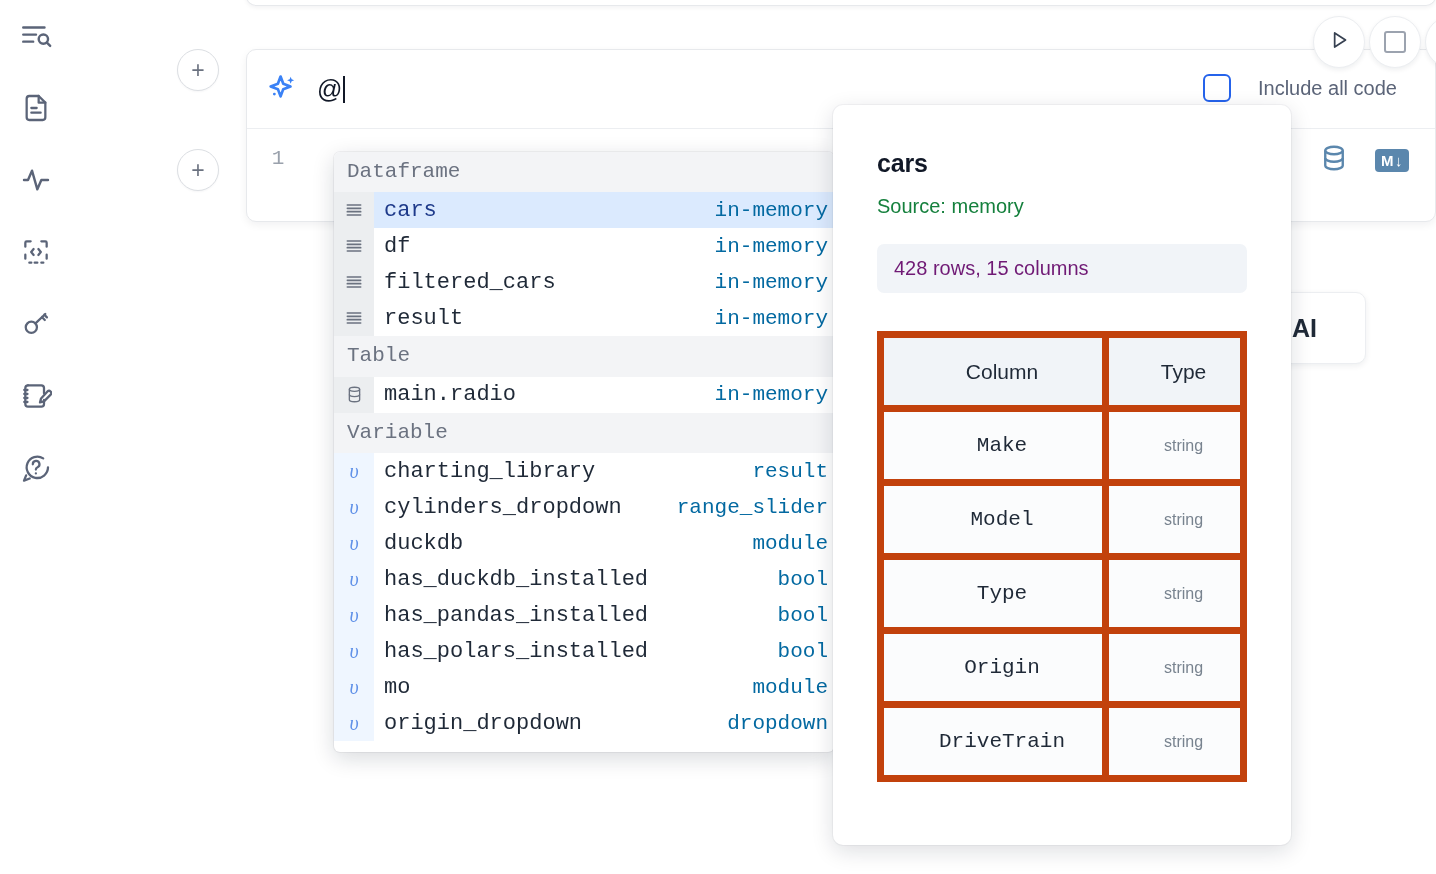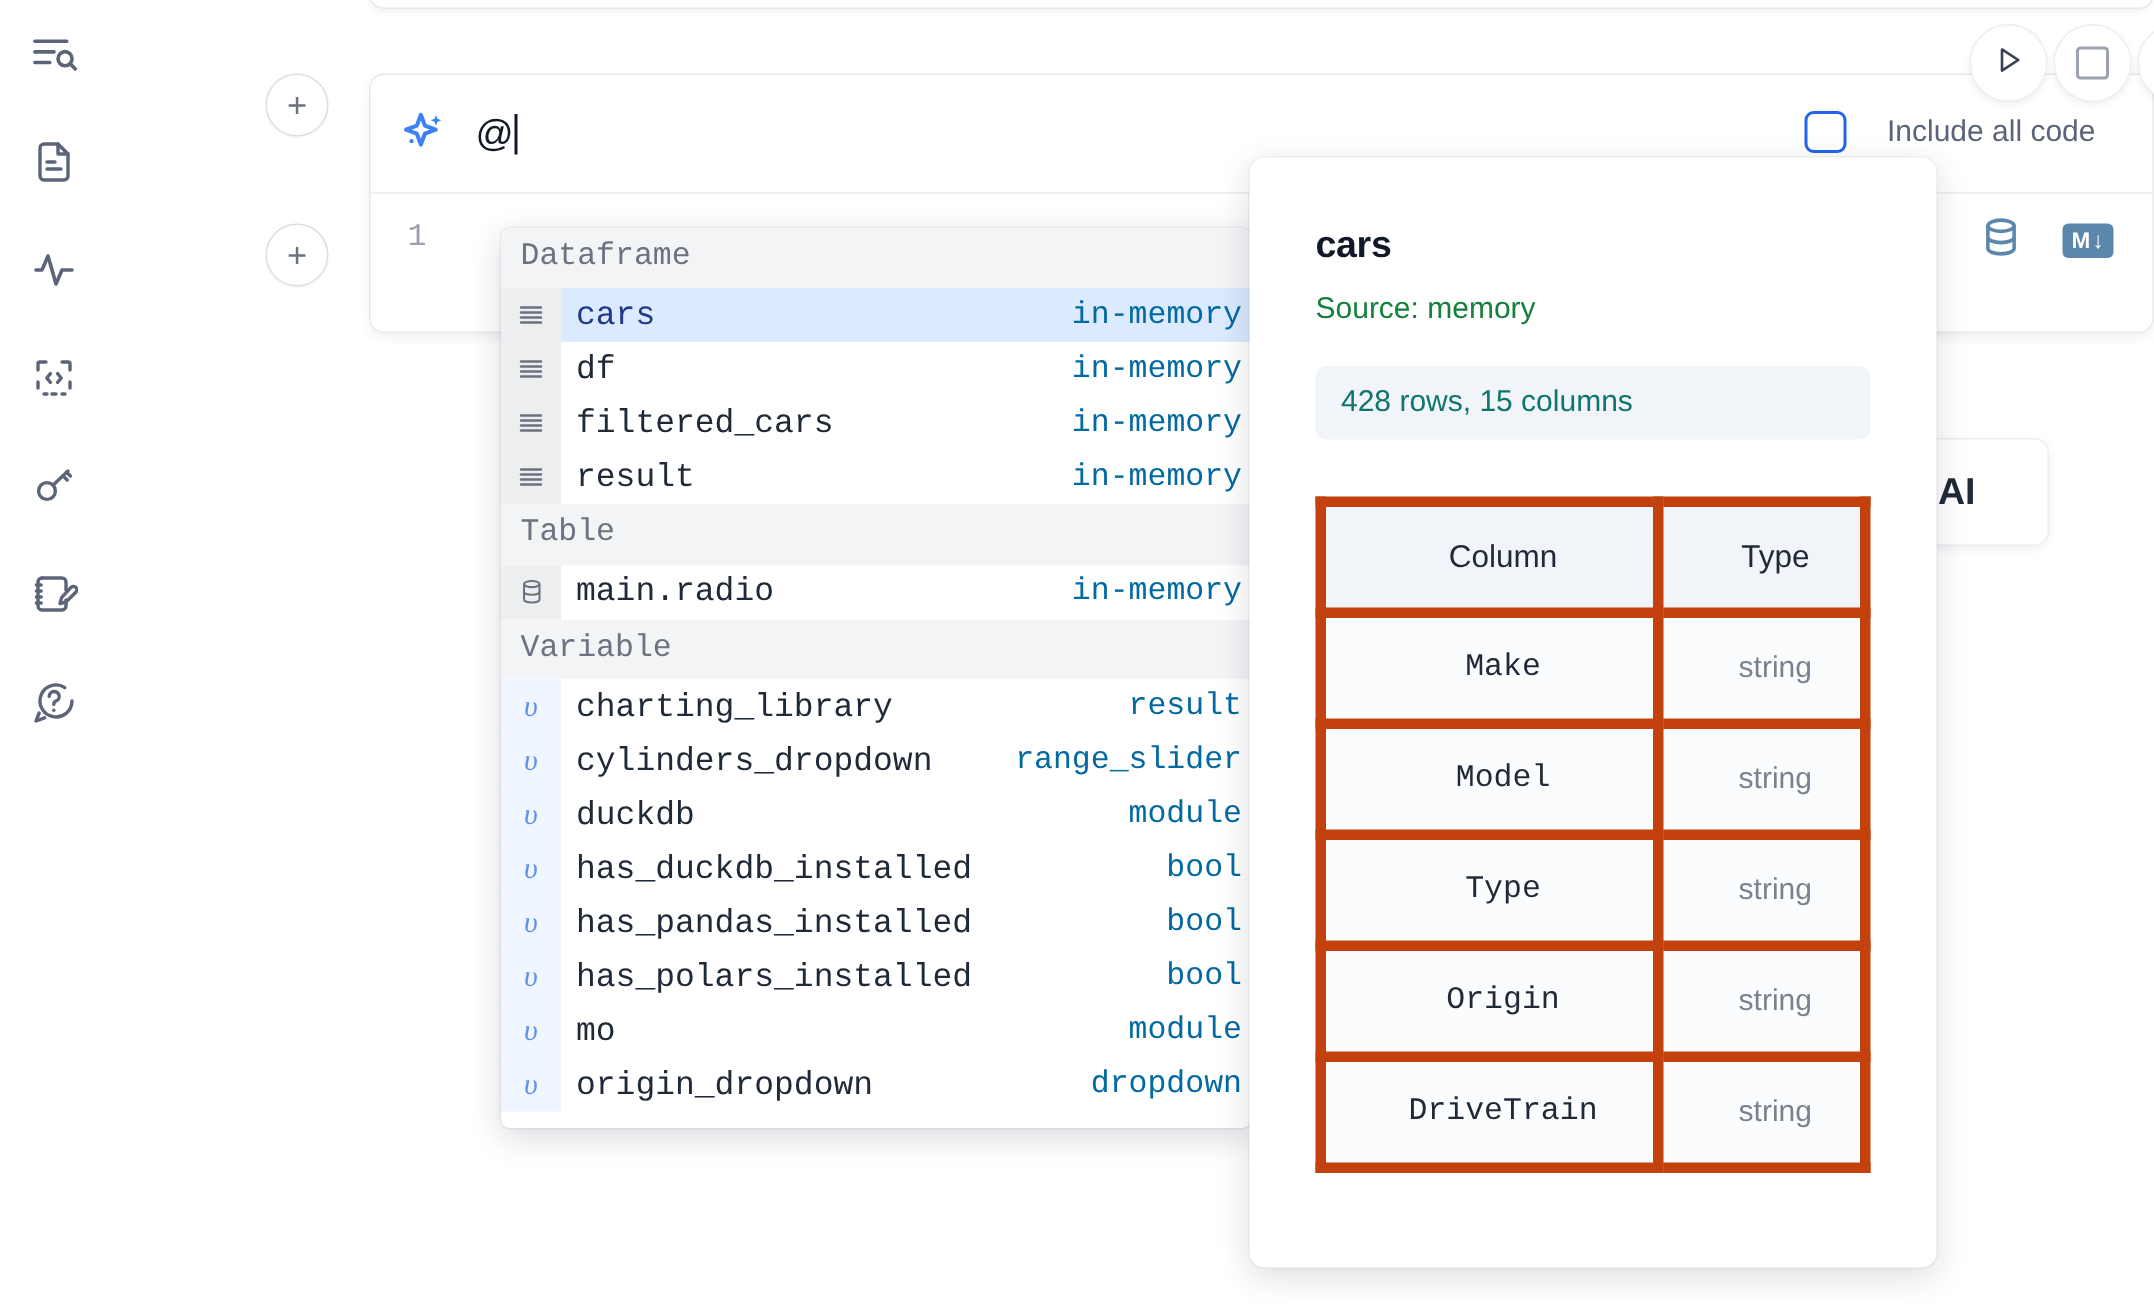--- a/index.html
+++ b/index.html
@@ -140,38 +140,38 @@
   .detail {
     position: absolute; left: 833px; top: 105px; width: 458px; height: 740px;
     background: #ffffff; border-radius: 10px; overflow: hidden;
     box-shadow: 0 6px 22px rgba(15,23,42,.14), 0 0 0 1px rgba(15,23,42,.04);
     padding: 44px 44px 0 44px;
   }
   .detail-title { font-size: 25px; font-weight: bold; color: #111827; letter-spacing: -.2px; }
   .detail-source { font-size: 20px; color: #15803d; margin-top: 17px; }
   .detail-stat {
     margin-top: 26px; background: #f1f4f8; border-radius: 7px;
-    padding: 13px 17px; font-size: 20px; color: #0f766e;
+    padding: 13px 17px; font-size: 20px; color: #701a75;
   }
   .detail-table {
     margin-top: 38px; width: 100%; border-collapse: collapse;
     table-layout: fixed;
   }
   .detail-table th, .detail-table td {
     border: 7px solid #c2410c; padding: 0 0 0 18px; height: 74px; text-align: center;
   }
   .detail-table th {
     background: #f1f4f8; font-weight: normal; font-size: 21px; color: #1f2937;
   }
   .detail-table td.col-name {
     font-family: "Liberation Mono", monospace; font-size: 21px; color: #1f2937;
     background: #fbfcfd;
   }
   .detail-table td.col-type {
-    font-size: 20px; color: #78838f; background: #fbfcfd;
+    font-size: 16px; color: #78838f; background: #fbfcfd;
   }
   .detail-table colgroup col.c1 { width: 62%; }
   .detail-table colgroup col.c2 { width: 38%; }
 </style>
 </head>
 <body>
 
 <div id="root">
 
   <div class="rail">

